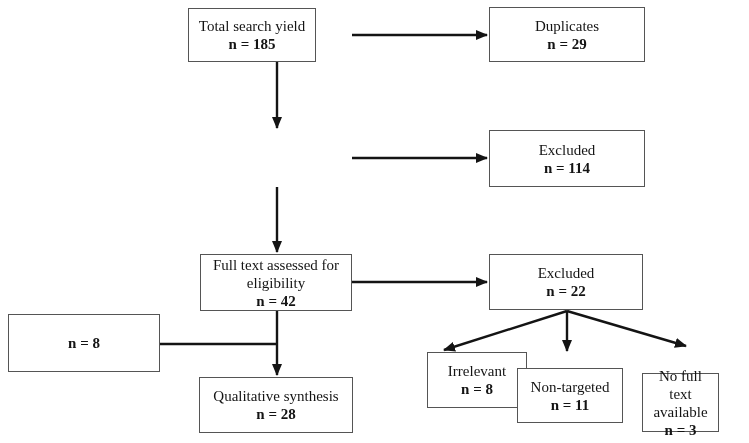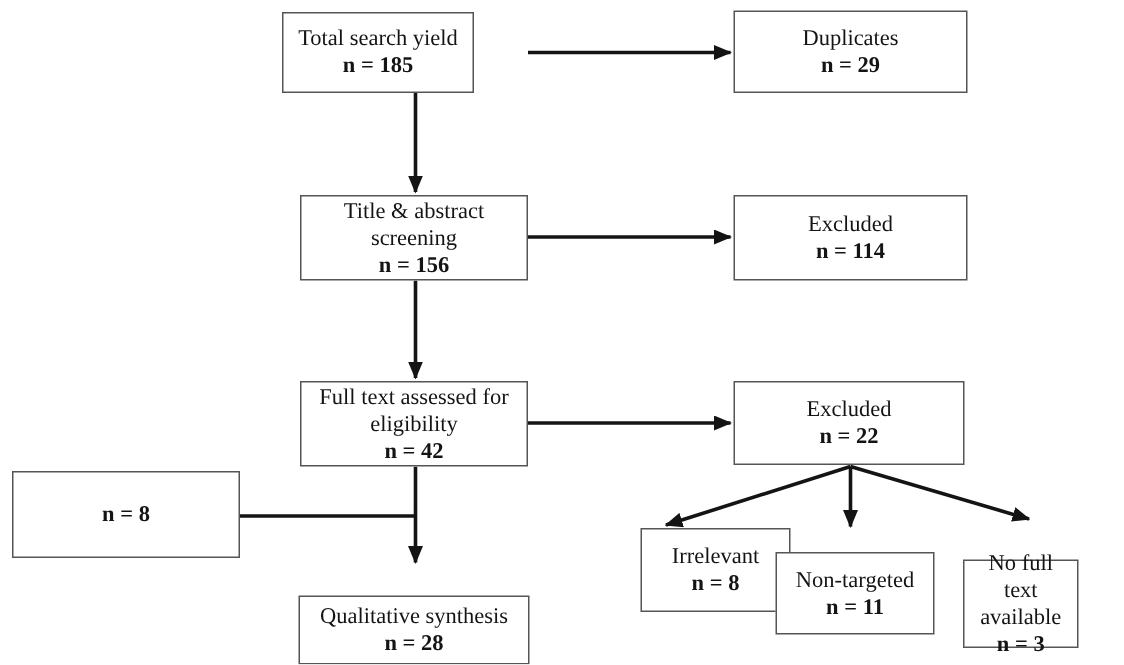--- a/index.html
+++ b/index.html
@@ -32,21 +32,21 @@
     padding:1px 3px;
   }
   .node .count{font-weight:bold;text-align:center;}
   #node-total        {left:188px;top:8px;  width:128px;height:54px;}
   #node-duplicates   {left:489px;top:7px;  width:156px;height:55px;}
   #node-screening    {left:200px;top:130px;width:152px;height:57px;}
   #node-excluded114  {left:489px;top:130px;width:156px;height:57px;}
   #node-fulltext     {left:200px;top:254px;width:152px;height:57px;}
   #node-excluded22   {left:489px;top:254px;width:154px;height:56px;}
   #node-manual       {left:8px;  top:314px;width:152px;height:58px;}
-  #node-qualitative  {left:199px;top:397px;width:154px;height:46px;}
+  #node-qualitative  {left:199px;top:377px;width:154px;height:56px;}
   #node-irrelevant   {left:390px;top:352px;width:100px;height:56px;margin-left:37px;}
   #node-nontargeted  {left:517px;top:368px;width:106px; height:55px;}
   #node-nofulltext   {left:642px;top:349px;width:77px; height:59px;margin-top:24px;}
 </style>
 </head>
 <body>
 
 <div class="canvas">
 
   <svg class="arrows" viewBox="0 0 749 443" aria-hidden="true">
@@ -70,24 +70,20 @@
   <div class="node" id="node-total">
     <span class="label">Total search yield</span>
     <span class="count">n = 185</span>
   </div>
 
   <div class="node" id="node-duplicates">
     <span class="label">Duplicates</span>
     <span class="count">n = 29</span>
   </div>
 
-  <div class="node" id="node-screening">
-    <span class="label">Title &amp; abstract screening</span>
-    <span class="count">n = 156</span>
-  </div>
 
   <div class="node" id="node-excluded114">
     <span class="label">Excluded</span>
     <span class="count">n = 114</span>
   </div>
 
   <div class="node" id="node-fulltext">
     <span class="label">Full text assessed for eligibility</span>
     <span class="count">n = 42</span>
   </div>

